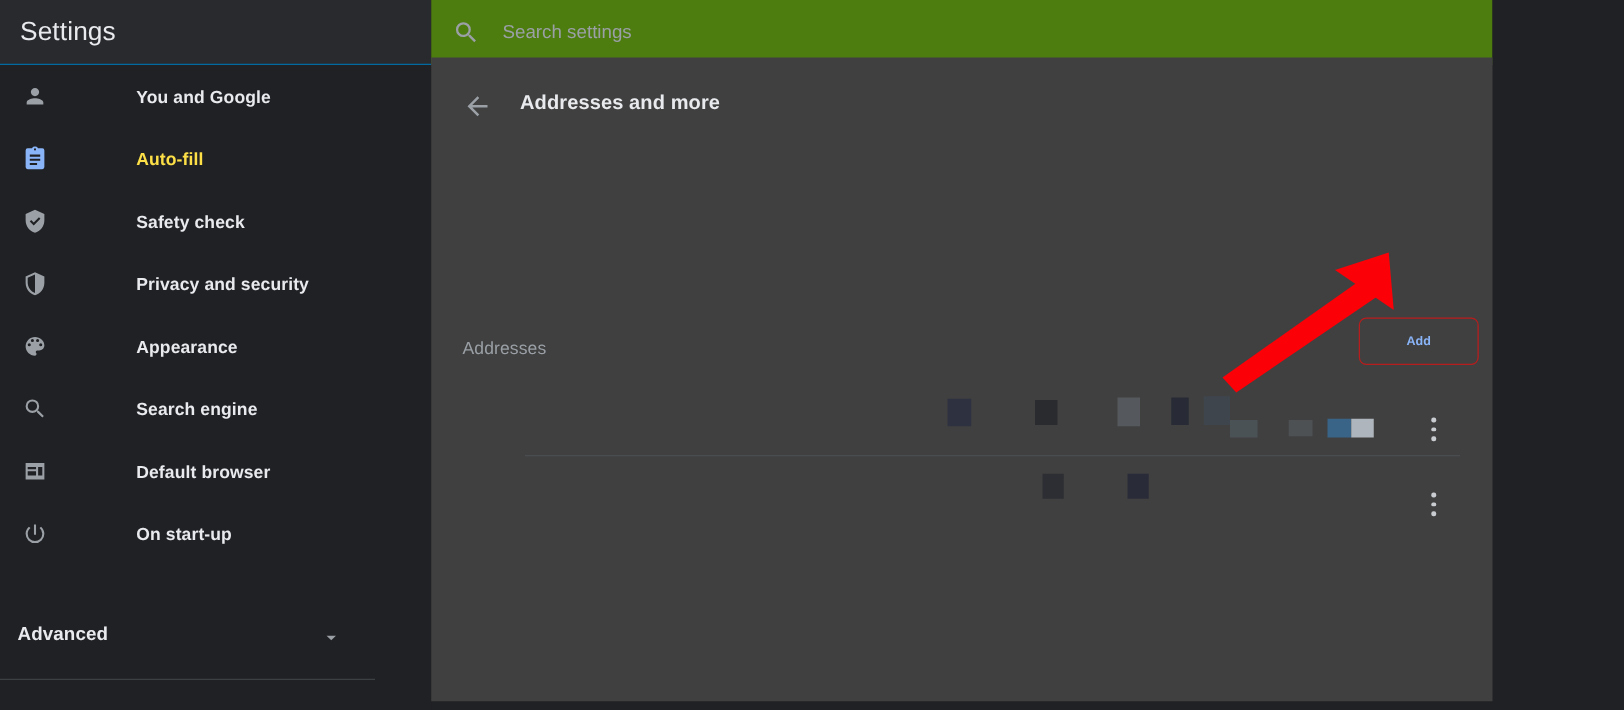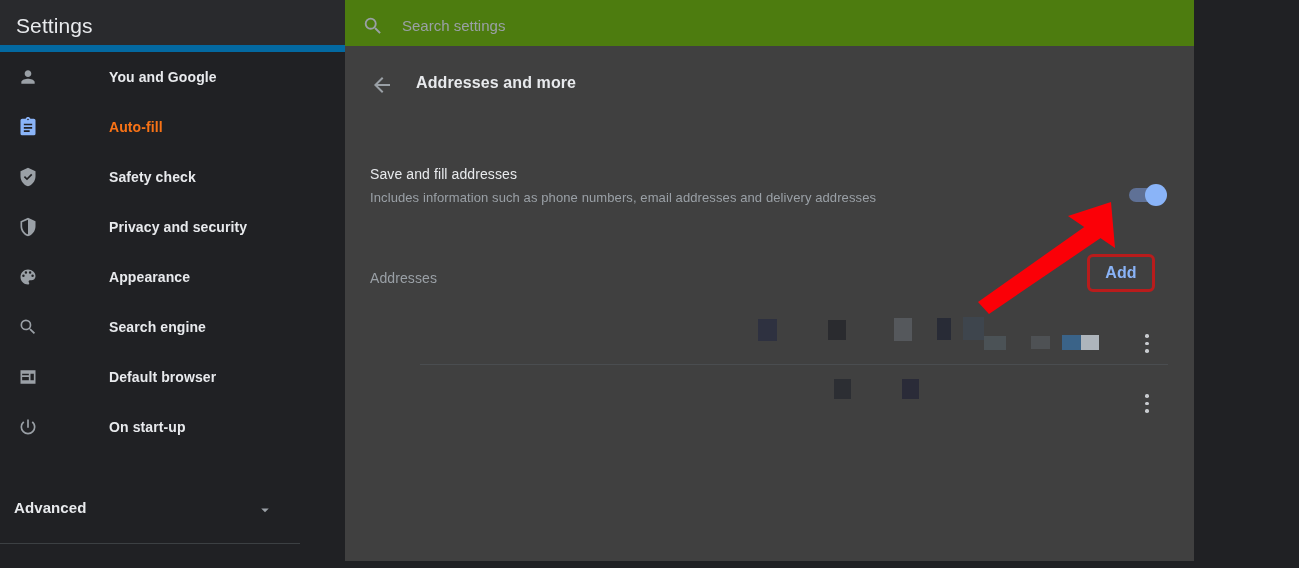--- a/index.html
+++ b/index.html
@@ -12,21 +12,21 @@
   #app { position: relative; width: 1299px; height: 568px; background: #202124; }
 
   
   .sidebar {
     position: absolute; left: 0; top: 0; width: 345px; height: 568px;
     background: #202124;
   }
   .sidebar-header {
     position: absolute; left: 0; top: 0; width: 345px; height: 52px;
     background: #292a2d;
-    border-bottom: 7px solid #0369a1;
+    border-bottom: 1px solid #0369a1;
   }
   .sidebar-title {
     position: absolute; left: 16px; top: 14px;
     font-size: 21px; color: #e8eaed; font-weight: 400;
     letter-spacing: .1px;
   }
   .nav { position: absolute; left: 0; top: 52px; width: 345px; }
   .nav-item {
     position: relative; height: 50px; display: flex; align-items: center;
     padding-left: 18px; cursor: pointer; gap: 40px;
@@ -35,21 +35,21 @@
     width: 20px; height: 20px; flex: 0 0 20px;
     display: flex; align-items: center; justify-content: center;
     color: #9aa0a6;
   }
   .nav-icon svg { width: 20px; height: 20px; display: block; fill: currentColor; }
   .nav-label {
     margin-left: 31px; font-size: 14px; color: #e8eaed; font-weight: bold;
     letter-spacing: .1px; white-space: nowrap;
   }
   .nav-item.active .nav-icon { color: #8ab4f8; }
-  .nav-item.active .nav-label { color: #f97316; }
+  .nav-item.active .nav-label { color: #fde047; }
 
   .advanced-row {
     position: absolute; left: 0; top: 482px; width: 345px; height: 50px;
     display: flex; align-items: center; cursor: pointer;
   }
   .advanced-label {
     position: absolute; left: 14px; font-size: 15px; font-weight: bold; color: #e8eaed;
     letter-spacing: .1px;
   }
   .chevron { position: absolute; left: 256px; top: 19px; color: #9aa0a6; }
@@ -116,23 +116,23 @@
     background: #8ab4f8;
   }
 
   
   .addresses-label {
     position: absolute; left: 25px; top: 224px;
     font-size: 14px; color: #9aa0a6; letter-spacing: .1px;
   }
   .add-button {
     position: absolute; left: 742px; top: 208px;
-    width: 68px; height: 38px; border-radius: 6px;
-    border: 3px solid #b91c1c; background: transparent;
-    color: #8ab4f8; font-size: 16px; font-weight: bold;
+    width: 96px; height: 38px; border-radius: 6px;
+    border: 1px solid #b91c1c; background: transparent;
+    color: #8ab4f8; font-size: 10px; font-weight: bold;
     font-family: "Liberation Sans", sans-serif;
     cursor: pointer; letter-spacing: .1px;
   }
 
   
   .addr-row { position: absolute; left: 0; width: 849px; height: 60px; }
   .addr-row.row1 { top: 260px; }
   .addr-row.row2 { top: 320px; }
   .row-divider {
     position: absolute; left: 75px; top: 318px; width: 748px; height: 1px;
@@ -270,27 +270,20 @@
 
     <div class="page-header">
       <span class="back-arrow">
         <svg viewBox="0 0 24 24">
             <path d="M20 11H7.83l5.59-5.59L12 4l-8 8 8 8 1.41-1.41L7.83 13H20v-2z"></path>
           </svg>
       </span>
       <div class="page-title">Addresses and more</div>
     </div>
 
-    <div class="toggle-row">
-      <div class="toggle-row-title">Save and fill addresses</div>
-      <div class="toggle-row-sub">Includes information such as phone numbers, email addresses and delivery addresses</div>
-      <div class="toggle">
-        <div class="knob"></div>
-      </div>
-    </div>
 
     <div class="addresses-label">Addresses</div>
     <button class="add-button">Add</button>
 
     <div class="addr-row row1">
       <span class="blk" style="left:413px;top:13px;width:19px;height:22px;background:#2e3140;"></span>
       <span class="blk" style="left:483px;top:14px;width:18px;height:20px;background:#2a2b2f;"></span>
       <span class="blk" style="left:549px;top:12px;width:18px;height:23px;background:#55585c;"></span>
       <span class="blk" style="left:592px;top:12px;width:14px;height:22px;background:#282b36;"></span>
       <span class="blk" style="left:618px;top:11px;width:21px;height:23px;background:#3e454d;"></span>

